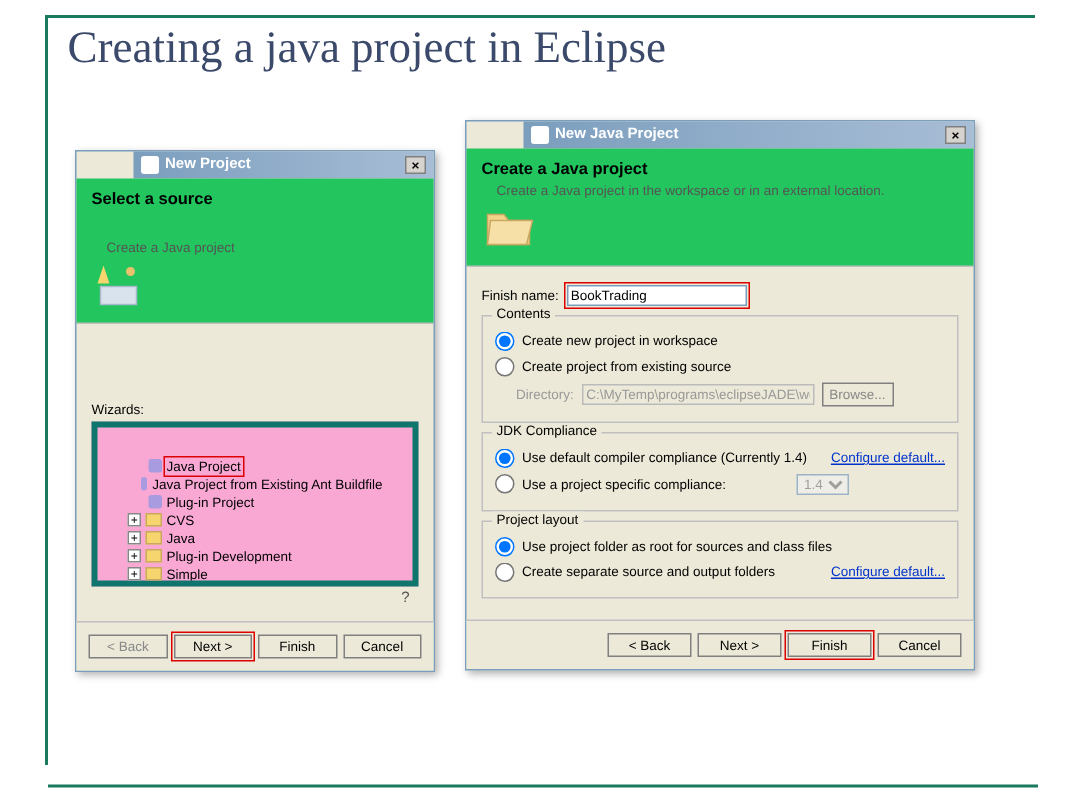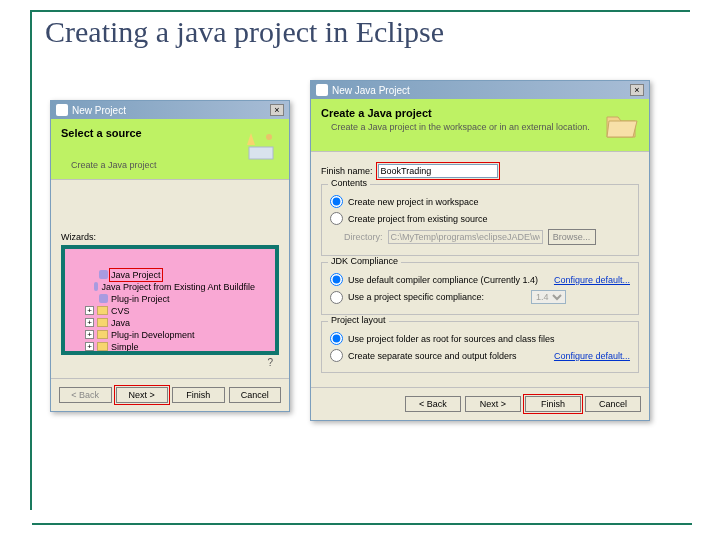--- a/index.html
+++ b/index.html
@@ -7,25 +7,25 @@
   
   .slide-border { position: absolute; top: 10px; left: 30px; width: 660px; height: 500px; border: 2px solid #1a7a5e; border-bottom: none; border-right: none;}
   .slide-border::after { content:''; position:absolute; left:0; bottom:-15px; width: 660px; height: 2px; background:#1a7a5e;}
   
   .slide-title { position: absolute; top: 15px; left: 40px; font-family: "Times New Roman", serif; font-size: 30px; color: #3b4a6b; background: #fff; padding: 0 5px; }
   
   .dialog { position: absolute; background: #ece9d8; border: 1px solid #7b9ebd; box-shadow: 2px 2px 5px rgba(0,0,0,0.3); font-size: 9px; }
   .dlg1 { top: 100px; left: 50px; width: 240px; }
   .dlg2 { top: 80px; left: 310px; width: 340px; }
   
-  .titlebar { background: linear-gradient(to right, #7b9ebd, #a8bdd6); color: #fff; font-weight: normal; padding: 3px 5px; display: flex; align-items: center; font-size: 10px; }
+  .titlebar { background: linear-gradient(to right, #7b9ebd, #a8bdd6); color: #fff; font-weight: bold; padding: 3px 5px; display: flex; align-items: flex-start; font-size: 10px; margin-left: 38px; }
   .titlebar .ticon { width: 12px; height: 12px; background: #fff; border-radius: 2px; margin-right: 4px; display:inline-block; }
   .closebtn { margin-left: auto; width: 14px; height: 12px; background: #d6d3ce; border: 1px solid #808080; text-align: center; line-height: 10px; color:#000; font-size:9px; cursor:pointer;}
   
-  .banner { background: #bef264; padding: 8px 10px; border-bottom: 1px solid #c0c0c0; display: flex; }
+  .banner { background: #22c55e; padding: 8px 10px; border-bottom: 1px solid #c0c0c0; display: flex; flex-direction: column; }
   .banner-text { flex: 1; }
   .banner-title { font-weight: bold; font-size: 11px; color: #000; margin-bottom: 3px; }
   .banner-sub { font-size: 9px; color: #555; padding-left: 10px; line-height: 1.2; }
   .banner-icon { width: 36px; height: 36px; flex-shrink: 0; }
   .wand-icon svg, .folder-icon svg { width:100%; height:100%; }
   
   .body-area { padding: 8px 10px; }
   
   .fieldset { border: 1px solid #c0c0c0; margin: 6px 0; padding: 6px 8px; position: relative; }
   .fieldset-title { position: absolute; top: -7px; left: 6px; background: #ece9d8; padding: 0 3px; font-size: 9px; }

